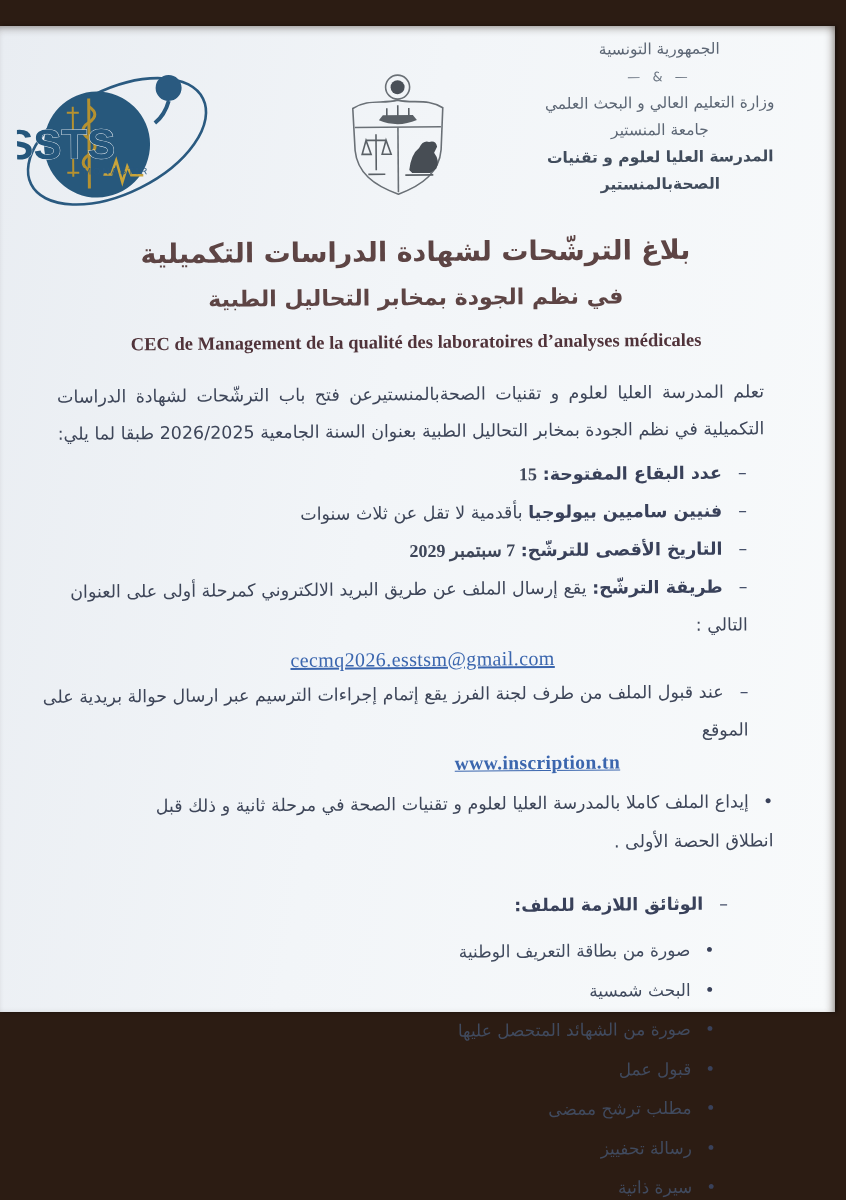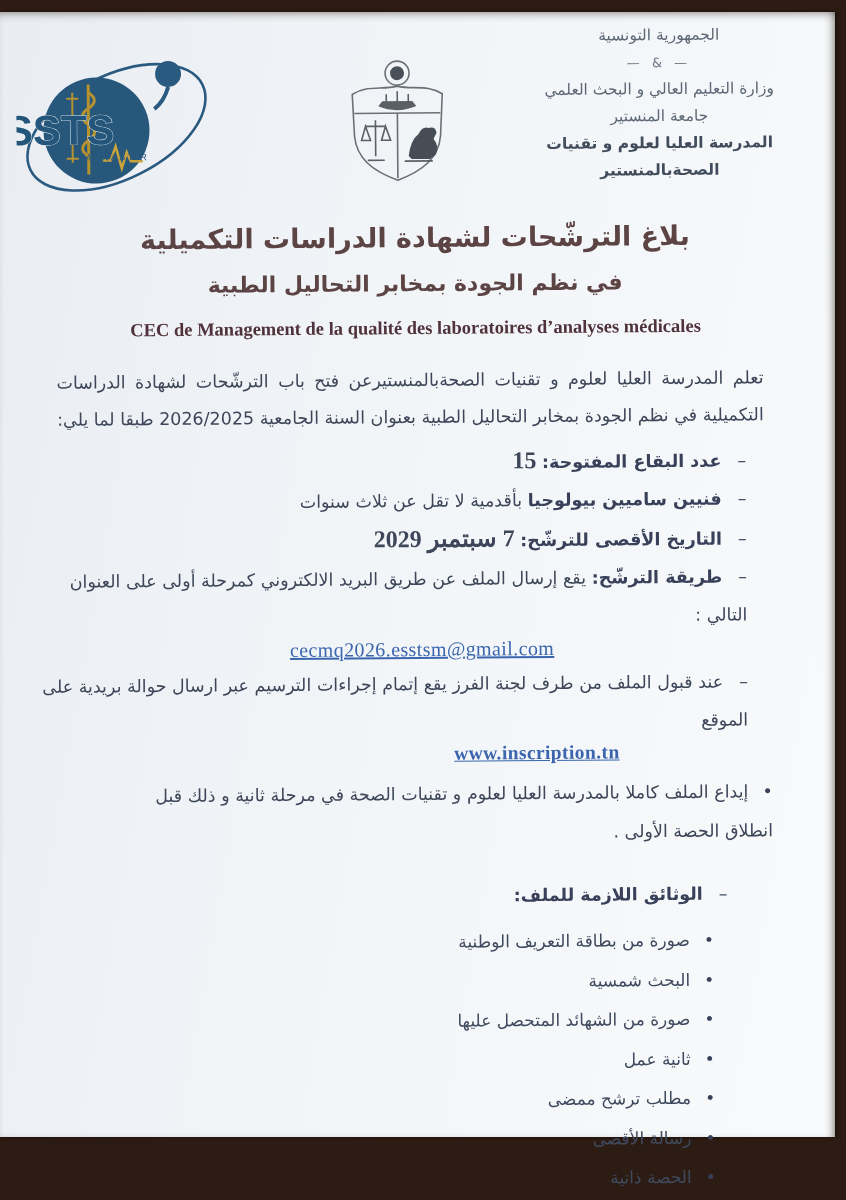--- a/index.html
+++ b/index.html
@@ -4,21 +4,21 @@
 <style>
   html,body{margin:0;padding:0;}
   body{
     width:846px;height:1200px;
     background:#2c1c13;
     overflow:hidden;
     font-family:"DejaVu Sans",sans-serif;
     position:relative;
   }
   .page{
-    position:absolute;top:12px;left:0;width:835px;height:1125px;
+    position:absolute;top:26px;left:0;width:835px;height:986px;
     background:linear-gradient(100deg,#e9edf2 0%,#f2f5f8 45%,#f8fafb 100%);
     box-shadow:inset -7px 0 10px -6px rgba(35,20,10,.55),
                inset 0 7px 10px -6px rgba(35,20,10,.45),
                2px 0 4px rgba(0,0,0,.4);
   }
   .content{
     position:absolute;inset:0;
     transform:rotate(-0.45deg);
     direction:rtl;
     color:#3e4659;
@@ -34,21 +34,21 @@
   .main{position:absolute;top:198px;right:30px;left:30px;}
   .t1{text-align:center;font-size:27px;font-weight:bold;color:#5d4444;line-height:44px;margin:6px 0 0;}
   .t2{text-align:center;font-size:22px;font-weight:bold;color:#5d4444;line-height:40px;margin:4px 0 0;}
   .t3{text-align:center;font-size:18.5px;font-weight:bold;color:#50333a;line-height:28px;margin:10px 0 0;
       font-family:"Liberation Serif",serif;direction:ltr;}
   .intro{margin:20px 40px 0 28px;font-size:17.5px;line-height:37px;text-align:justify;}
   .dlist{margin:6px 58px 0 10px;}
   .ditem{font-size:17.5px;line-height:38px;}
   .dash{display:inline-block;margin-left:16px;color:#46506a;}
   .b{font-weight:bold;color:#39415a;}
-  .num{font-weight:bold;font-size:24px;font-family:"Liberation Serif",serif;}
+  .num{font-weight:bold;font-size:18px;font-family:"Liberation Serif",serif;}
   .email-line{text-align:center;margin:2px 0 4px;transform:translateX(28px);}
   .email-line a{font-family:"Liberation Serif",serif;font-size:20px;color:#3b66ae;
       text-decoration:underline;letter-spacing:.4px;direction:ltr;unicode-bidi:embed;}
   .site-line{text-align:center;margin:2px 0 8px;transform:translateX(142px);}
   .site-line a{font-family:"Liberation Serif",serif;font-size:19.5px;font-weight:bold;color:#3b66ae;
       text-decoration:underline;letter-spacing:.4px;direction:ltr;unicode-bidi:embed;}
   .deposit{margin:10px 34px 0 0;padding-left:70px;font-size:17.5px;line-height:39px;}
   .bullet{display:inline-block;margin-left:14px;color:#39415a;}
   .docs-header{margin:24px 80px 0 0;font-size:17.5px;line-height:38px;}
   .docs{margin:8px 94px 0 0;}
@@ -164,22 +164,22 @@
       </div>
 
       <div class="docs-header">
         <span class="dash">–</span><span class="b">الوثائق اللازمة للملف:</span>
       </div>
 
       <div class="docs">
         <div class="doc-item"><span class="bullet">•</span><span>صورة من بطاقة التعريف الوطنية</span></div>
         <div class="doc-item"><span class="bullet">•</span><span>البحث شمسية</span></div>
         <div class="doc-item"><span class="bullet">•</span><span>صورة من الشهائد المتحصل عليها</span></div>
-        <div class="doc-item"><span class="bullet">•</span><span>ثانية عمل</span></div>
+        <div class="doc-item"><span class="bullet">•</span><span>قبول عمل</span></div>
         <div class="doc-item"><span class="bullet">•</span><span>مطلب ترشح ممضى</span></div>
-        <div class="doc-item"><span class="bullet">•</span><span>رسالة الأقصى</span></div>
-        <div class="doc-item"><span class="bullet">•</span><span>الحصة ذاتية</span></div>
+        <div class="doc-item"><span class="bullet">•</span><span>رسالة تحفييز</span></div>
+        <div class="doc-item"><span class="bullet">•</span><span>سيرة ذاتية</span></div>
         <div class="doc-item"><span class="bullet">•</span><span>صورة من شهائد التكوين</span></div>
       </div>
 
     </div>
   </div>
 </div>
 
 </body></html>

